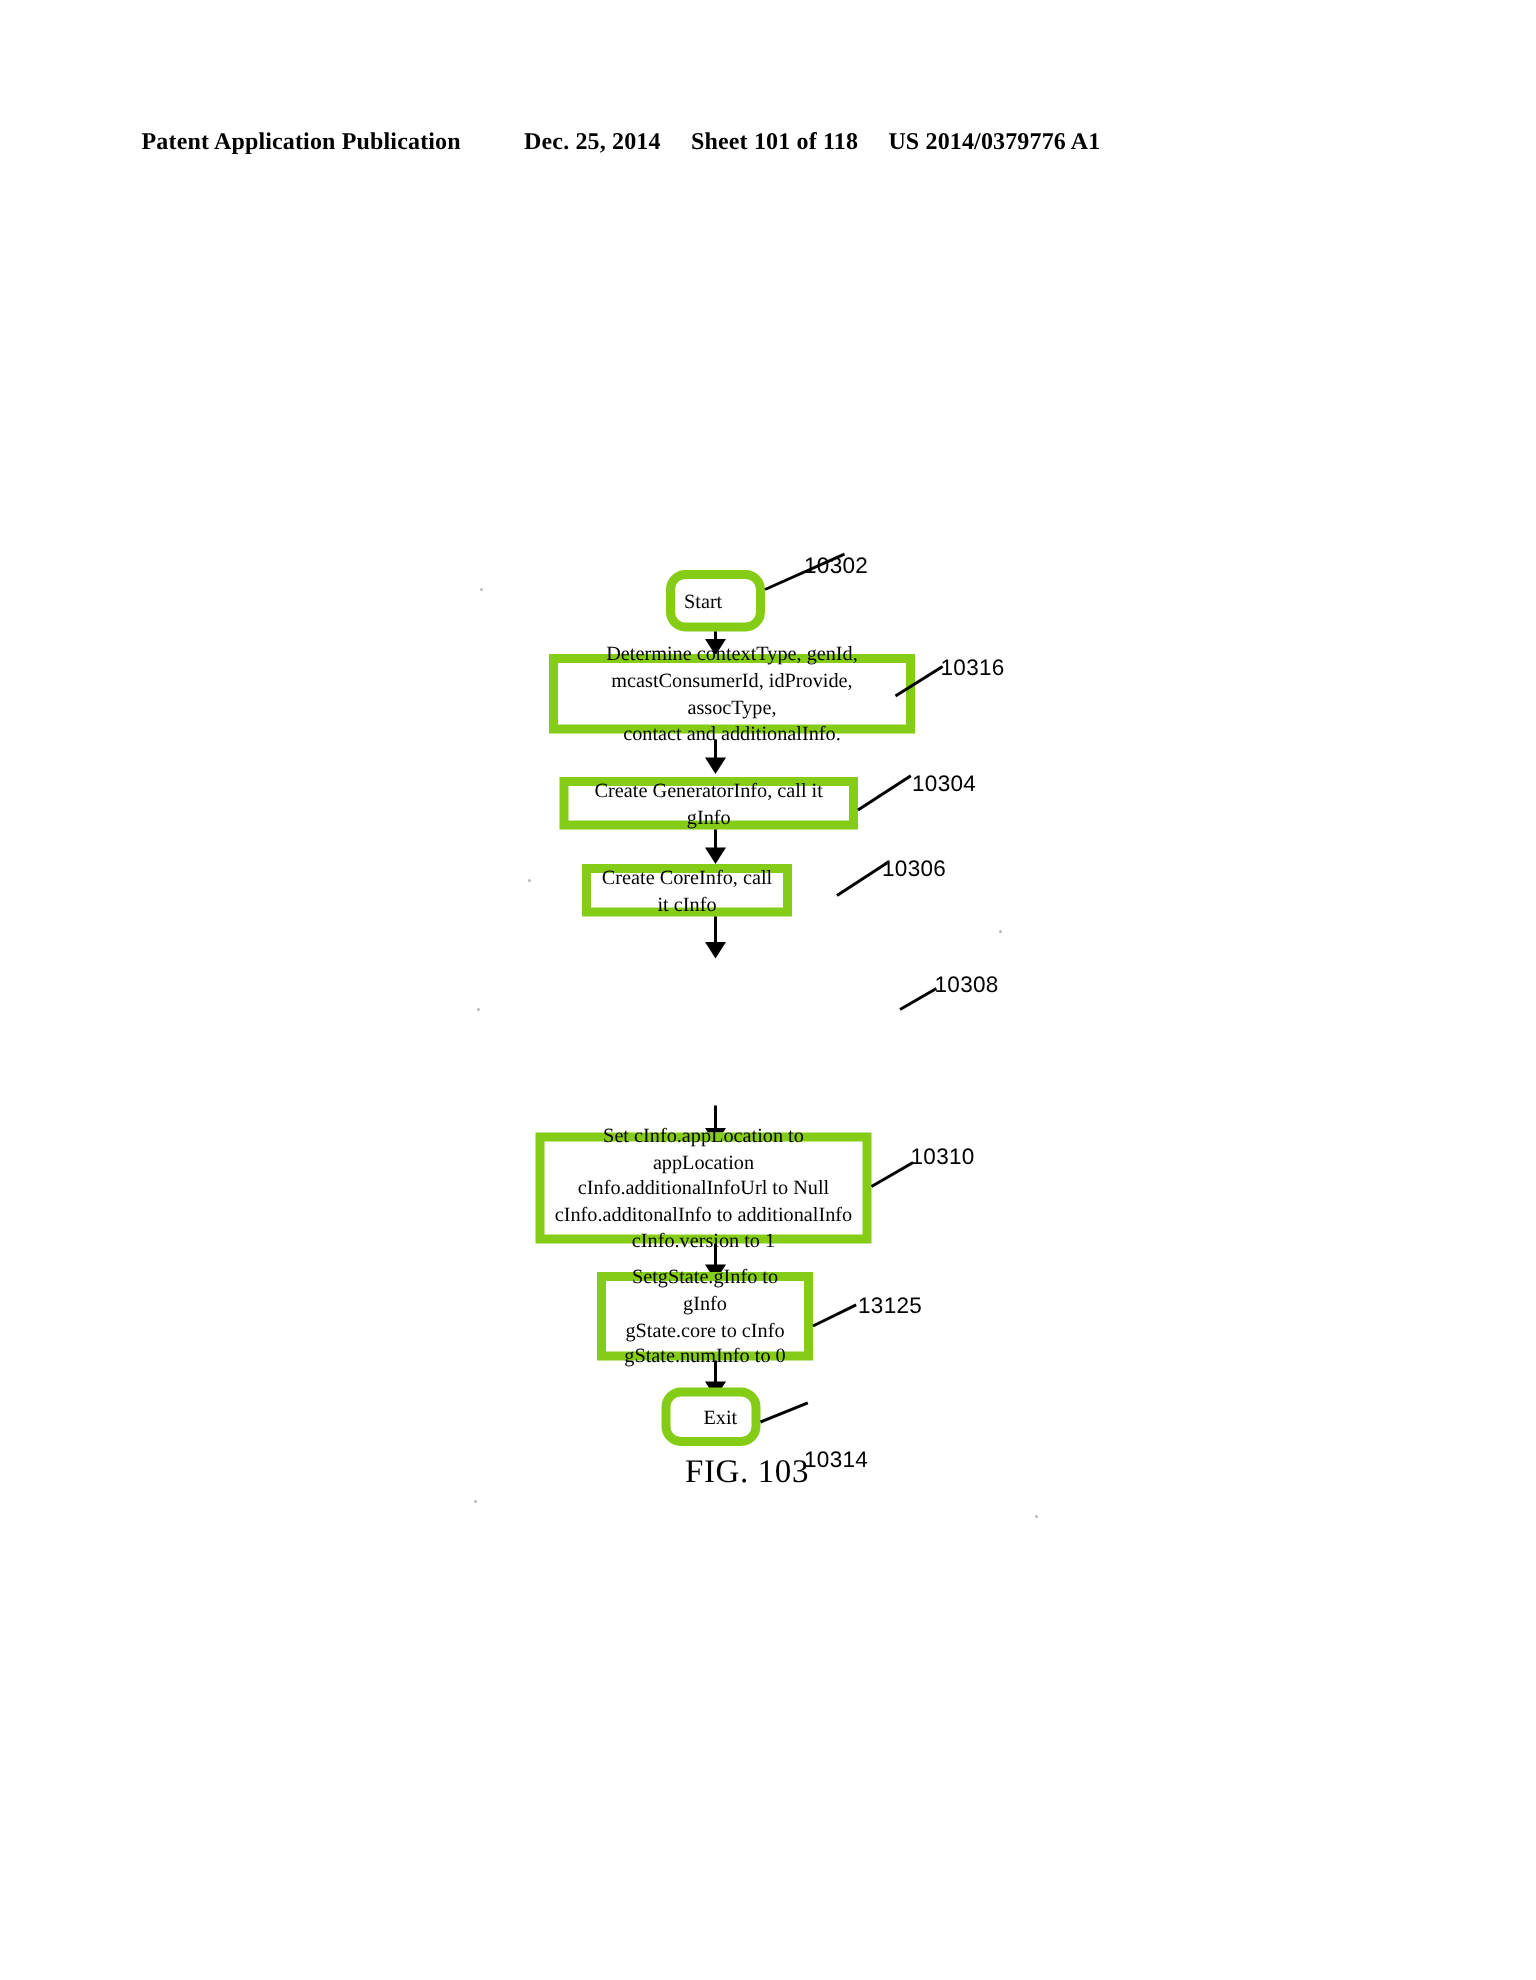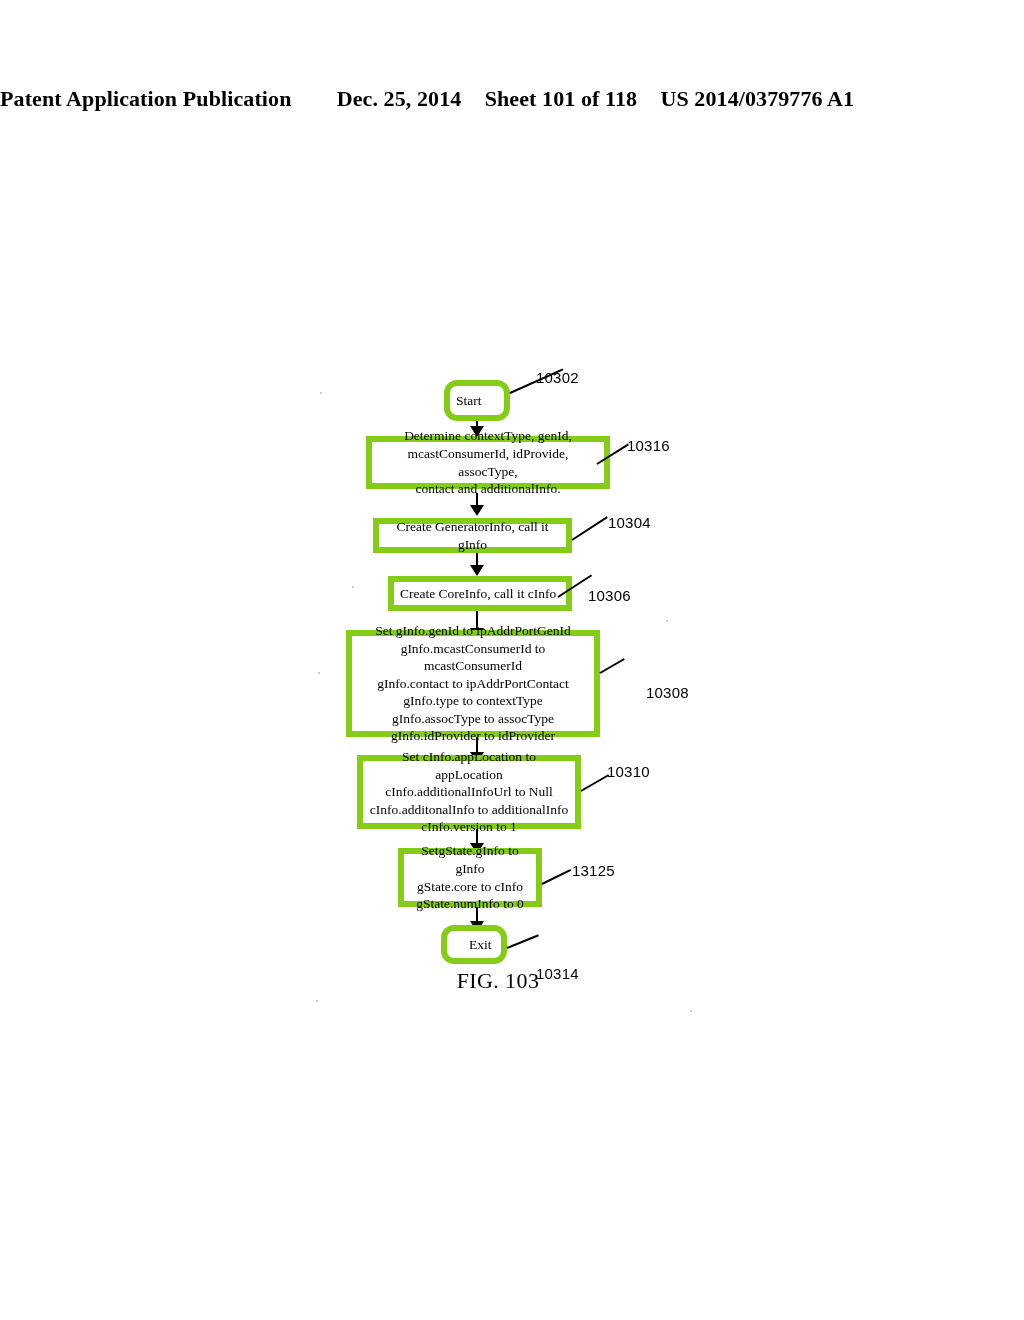--- a/index.html
+++ b/index.html
@@ -19,21 +19,21 @@
 
   
   #page-header {
     position: absolute;
     left: 0;
     top: 86px;
     width: 828px;
     text-align: center;
     font-family: "Liberation Serif", "DejaVu Serif", serif;
     font-weight: bold;
-    font-size: 22px;
+    font-size: 16px;
     letter-spacing: 0.1px;
     white-space: nowrap;
   }
   #page-header .hdr-seg { display: inline; }
   #page-header .gap-lg { display: inline-block; width: 34px; }
   #page-header .gap-sm { display: inline-block; width: 12px; }
 
   
   #figure {
     position: absolute;
@@ -183,41 +183,33 @@
     <span class="lines">Create GeneratorInfo, call it gInfo</span>
   </div>
   <div class="leader" style="left:572px; top:539px; width:42px; transform: rotate(-33deg);"></div>
   <div class="refnum" style="left:608px; top:514px;">10304</div>
 
   <div class="arrow" style="left:477px; top:553px;">
     <div class="stem" style="height:14px;"></div>
     <div class="head" style="top:12px;"></div>
   </div>
 
-  <div class="node" style="left:388px; top:576px; width:184px; height:35px;">
+  <div class="node" style="left:388px; top:576px; width:140px; height:35px;">
     <span class="lines">Create CoreInfo, call it cInfo</span>
   </div>
   <div class="leader" style="left:558px; top:596px; width:40px; transform: rotate(-33deg);"></div>
-  <div class="refnum" style="left:588px; top:571px;margin-top:16px;">10306</div>
+  <div class="refnum" style="left:588px; top:571px;">10306</div>
 
   <div class="arrow" style="left:477px; top:611px;">
     <div class="stem" style="height:19px;"></div>
     <div class="head" style="top:17px;"></div>
   </div>
 
-  <div class="node" style="left:346px; top:630px; width:254px; height:107px;">
-    <span class="lines">Set gInfo.genId to ipAddrPortGenId
-gInfo.mcastConsumerId to mcastConsumerId
-gInfo.contact to ipAddrPortContact
-gInfo.type to contextType
-gInfo.assocType to assocType
-gInfo.idProvider to idProvider</span>
-  </div>
   <div class="leader" style="left:600px; top:672px; width:28px; transform: rotate(-30deg);"></div>
-  <div class="refnum" style="left:623px; top:684px;margin-left:23px;">10308</div>
+  <div class="refnum" style="left:623px; top:648px;">10308</div>
 
   <div class="arrow" style="left:477px; top:737px;">
     <div class="stem" style="height:17px;"></div>
     <div class="head" style="top:15px;"></div>
   </div>
 
   <div class="node" style="left:357px; top:755px; width:224px; height:74px;">
     <span class="lines">Set cInfo.appLocation to appLocation
 cInfo.additionalInfoUrl to Null
 cInfo.additonalInfo to additionalInfo

